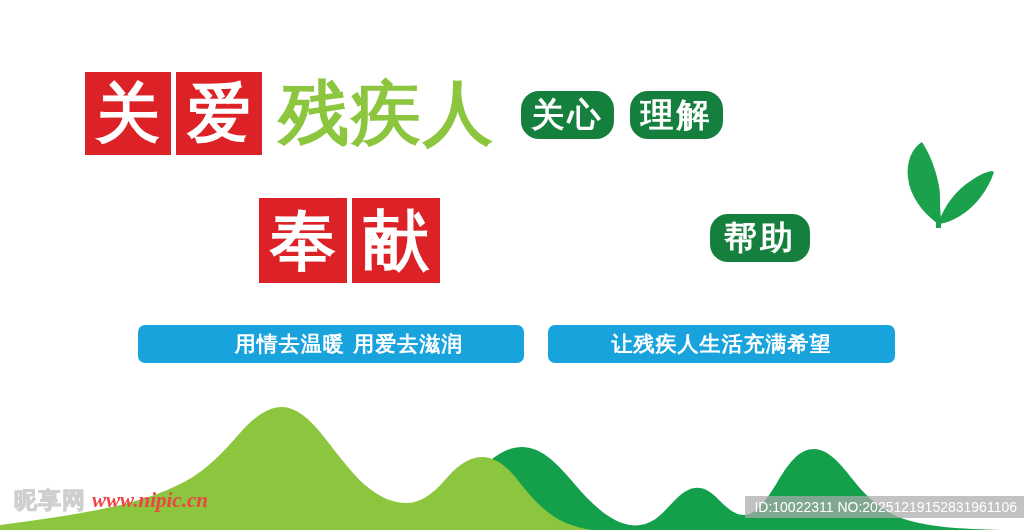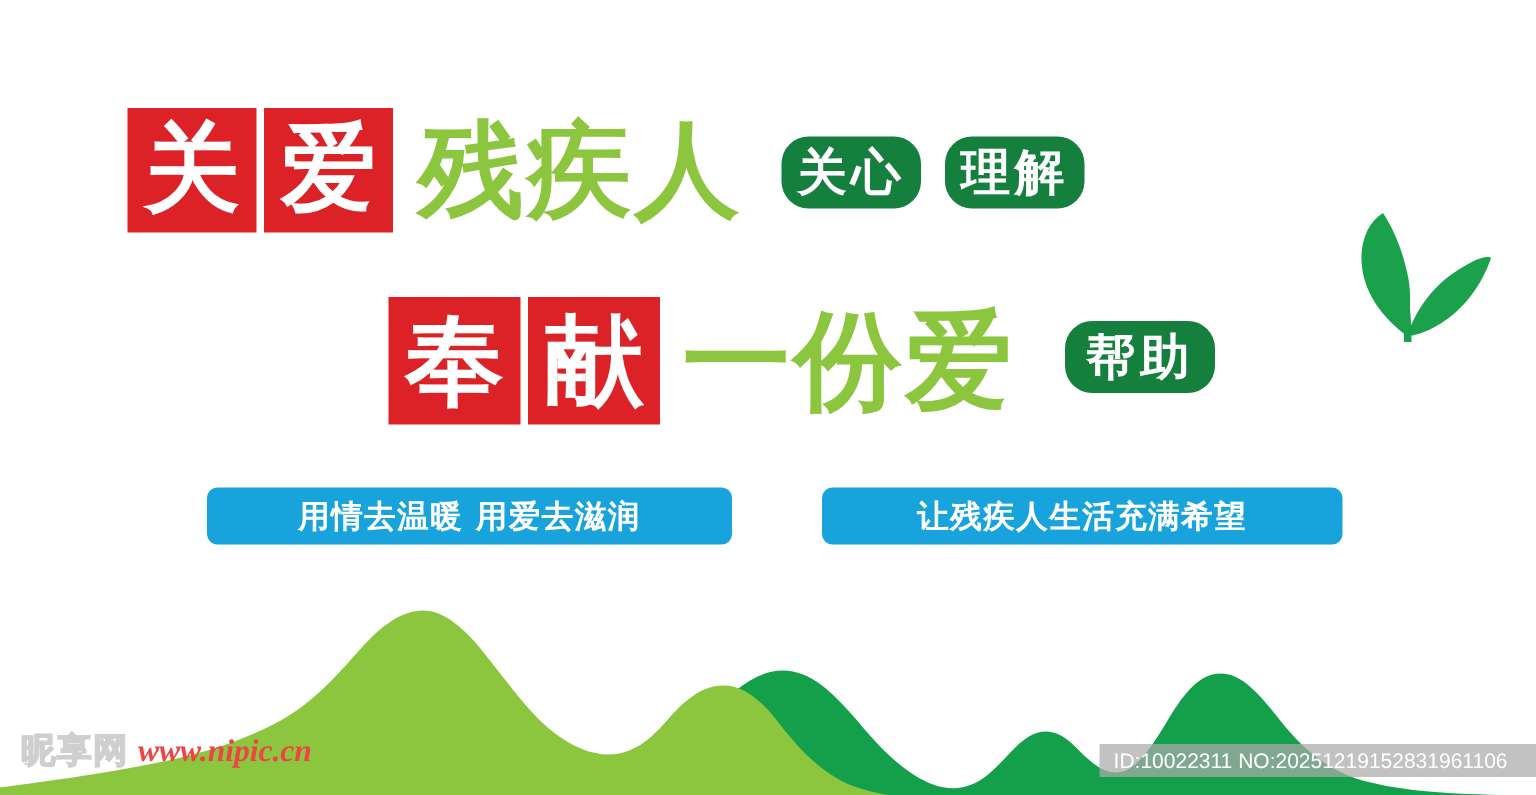--- a/index.html
+++ b/index.html
@@ -144,20 +144,21 @@
     font-size: 21px;
     font-weight: bold;
     letter-spacing: 1px;
     z-index: 5;
     font-family: "DejaVu Sans", "Liberation Sans", sans-serif;
   }
   #bluebar-left {
     left: 138px;
     top: 325px;
     width: 350px;
+    padding-left: 36px;
   }
   #bluebar-right {
     left: 548px;
     top: 325px;
     width: 347px;
   }
 
   
   .watermark {
     position: absolute;
@@ -186,21 +187,21 @@
   }
 
   
   .idstrip {
     position: absolute;
     right: 0px;
     bottom: 12px;
     background: rgba(170,170,170,0.72);
     color: #ffffff;
     font-size: 14px;
-    padding: 3px 19px 3px 9px;
+    padding: 3px 7px 3px 9px;
     letter-spacing: 0px;
     z-index: 9;
     font-family: "Liberation Sans", "DejaVu Sans", sans-serif;
     white-space: nowrap;
   }
 </style>
 </head>
 <body>
 
 <div id="poster">
@@ -238,21 +239,20 @@
   </div>
 
   <div class="badges1">
     <div class="badge">关心</div>
     <div class="badge">理解</div>
   </div>
 
   <div class="line2">
     <div class="redbox">奉</div>
     <div class="redbox">献</div>
-    <div class="greentext">一份爱</div>
   </div>
 
   <div class="badges2">
     <div class="badge">帮助</div>
   </div>
 
   <div class="bluebar" id="bluebar-left">用情去温暖  用爱去滋润</div>
   <div class="bluebar" id="bluebar-right">让残疾人生活充满希望</div>
 
   <div class="watermark">

